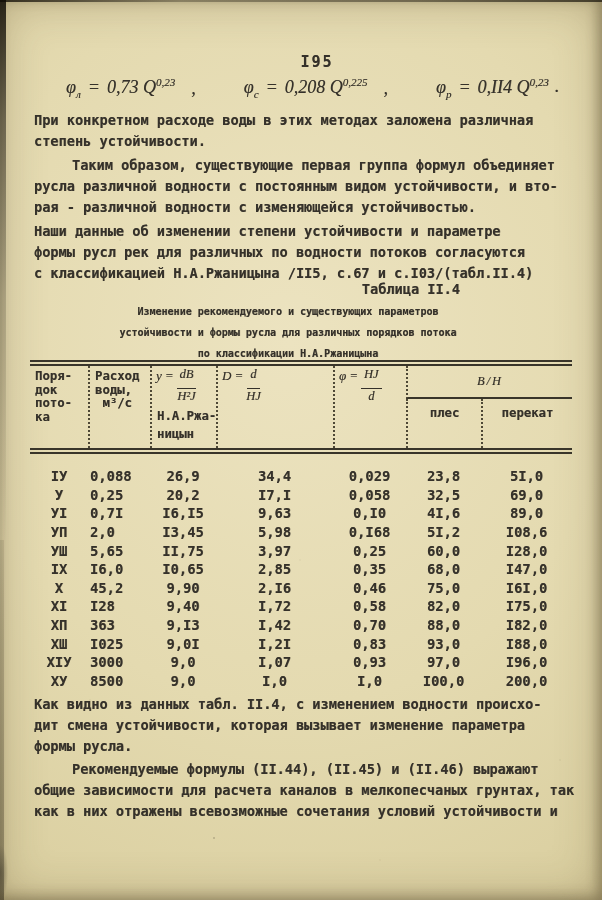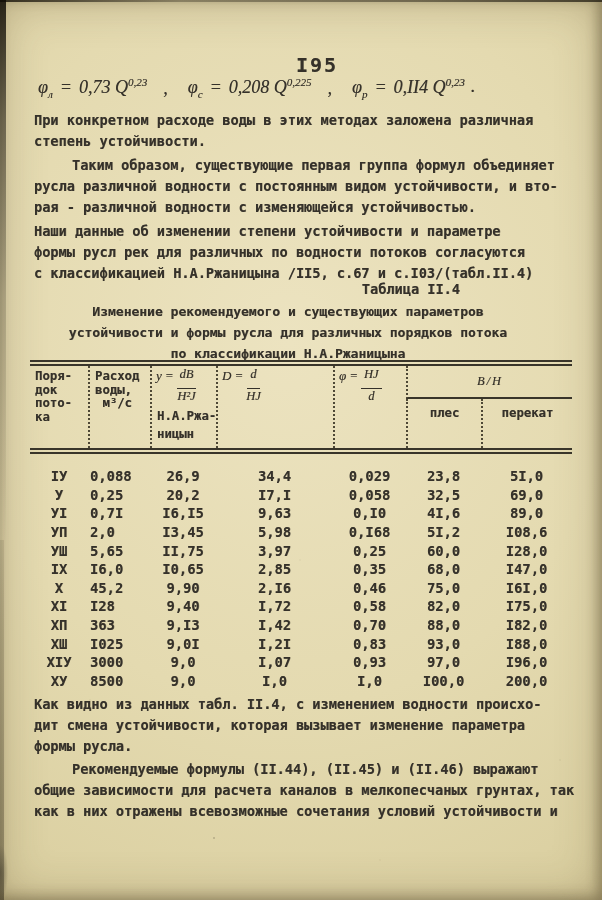--- a/index.html
+++ b/index.html
@@ -31,44 +31,44 @@
   .edge-left2{position:absolute;top:540px;left:0;width:4px;height:360px;
     background:linear-gradient(to bottom, rgba(40,34,20,.1), rgba(40,34,20,.35) 90%, rgba(40,34,20,.5));}
   .smudge{position:absolute;left:0;top:845px;width:12px;height:55px;
     background:radial-gradient(80% 60% at 0% 50%, rgba(70,64,48,.55), rgba(70,64,48,0) 85%);}
 
   .ink{color:#35312a;text-shadow:.35px .35px 0 rgba(53,49,42,.5);}
   .mono{font-family:"DejaVu Sans Mono",monospace;font-weight:700;}
   .serif-i{font-family:"Liberation Serif","DejaVu Serif",serif;font-style:italic;font-weight:400;}
 
   .page-number{position:absolute;top:53px;left:0;right:0;text-align:center;
-    font-size:20px;letter-spacing:2px;margin-left:32px;}
+    font-size:15px;letter-spacing:2px;margin-left:32px;}
 
   
   .formula-line{position:absolute;top:76px;left:38px;width:545px;height:30px;
     display:flex;align-items:flex-start;font-size:18px;}
-  .formula-line .term{white-space:nowrap;}
+  .formula-line .term{white-space:nowrap;margin-left:28px;}
   .formula-line sub{font-size:11px;vertical-align:-5px;}
   .formula-line sup{font-size:11px;vertical-align:7px;}
   .formula-line .eqs{padding:0 7px;}
   .formula-line .sep{margin:2px 20px 0 16px;}
   .formula-line .end{margin-left:6px;}
 
   
   .p{position:absolute;left:34px;width:556px;font-size:13.6px;line-height:21px;
     white-space:pre-line;text-align:left;}
   .indent{text-indent:38px;}
   .p1{top:110px;}
   .p2{top:155px;}
   .p3{top:221px;}
   .p4{top:694px;}
   .p5{top:759px;}
 
   .table-label{position:absolute;top:281px;right:142px;font-size:13.6px;}
-  .caption{position:absolute;top:301px;left:42px;width:492px;font-size:13px;line-height:21px;
+  .caption{position:absolute;top:301px;left:42px;width:492px;font-size:10px;line-height:21px;
     white-space:pre-line;text-align:center;}
 
   
   .tbl{position:absolute;top:360px;left:30px;width:542px;}
   .rule2{height:2px;border-top:2px solid #39352a;border-bottom:2px solid #39352a;}
   .grid7{display:grid;grid-template-columns:58px 62px 66px 117px 73px 75px 1fr;}
   .thead{grid-template-rows:33px auto;min-height:82px;}
   .thead > div{font-size:12.3px;line-height:13.5px;}
   .hcell{white-space:pre;padding:4px 2px 2px 5px;}
   .dot-l{border-left:2px dotted #4e4836;}

